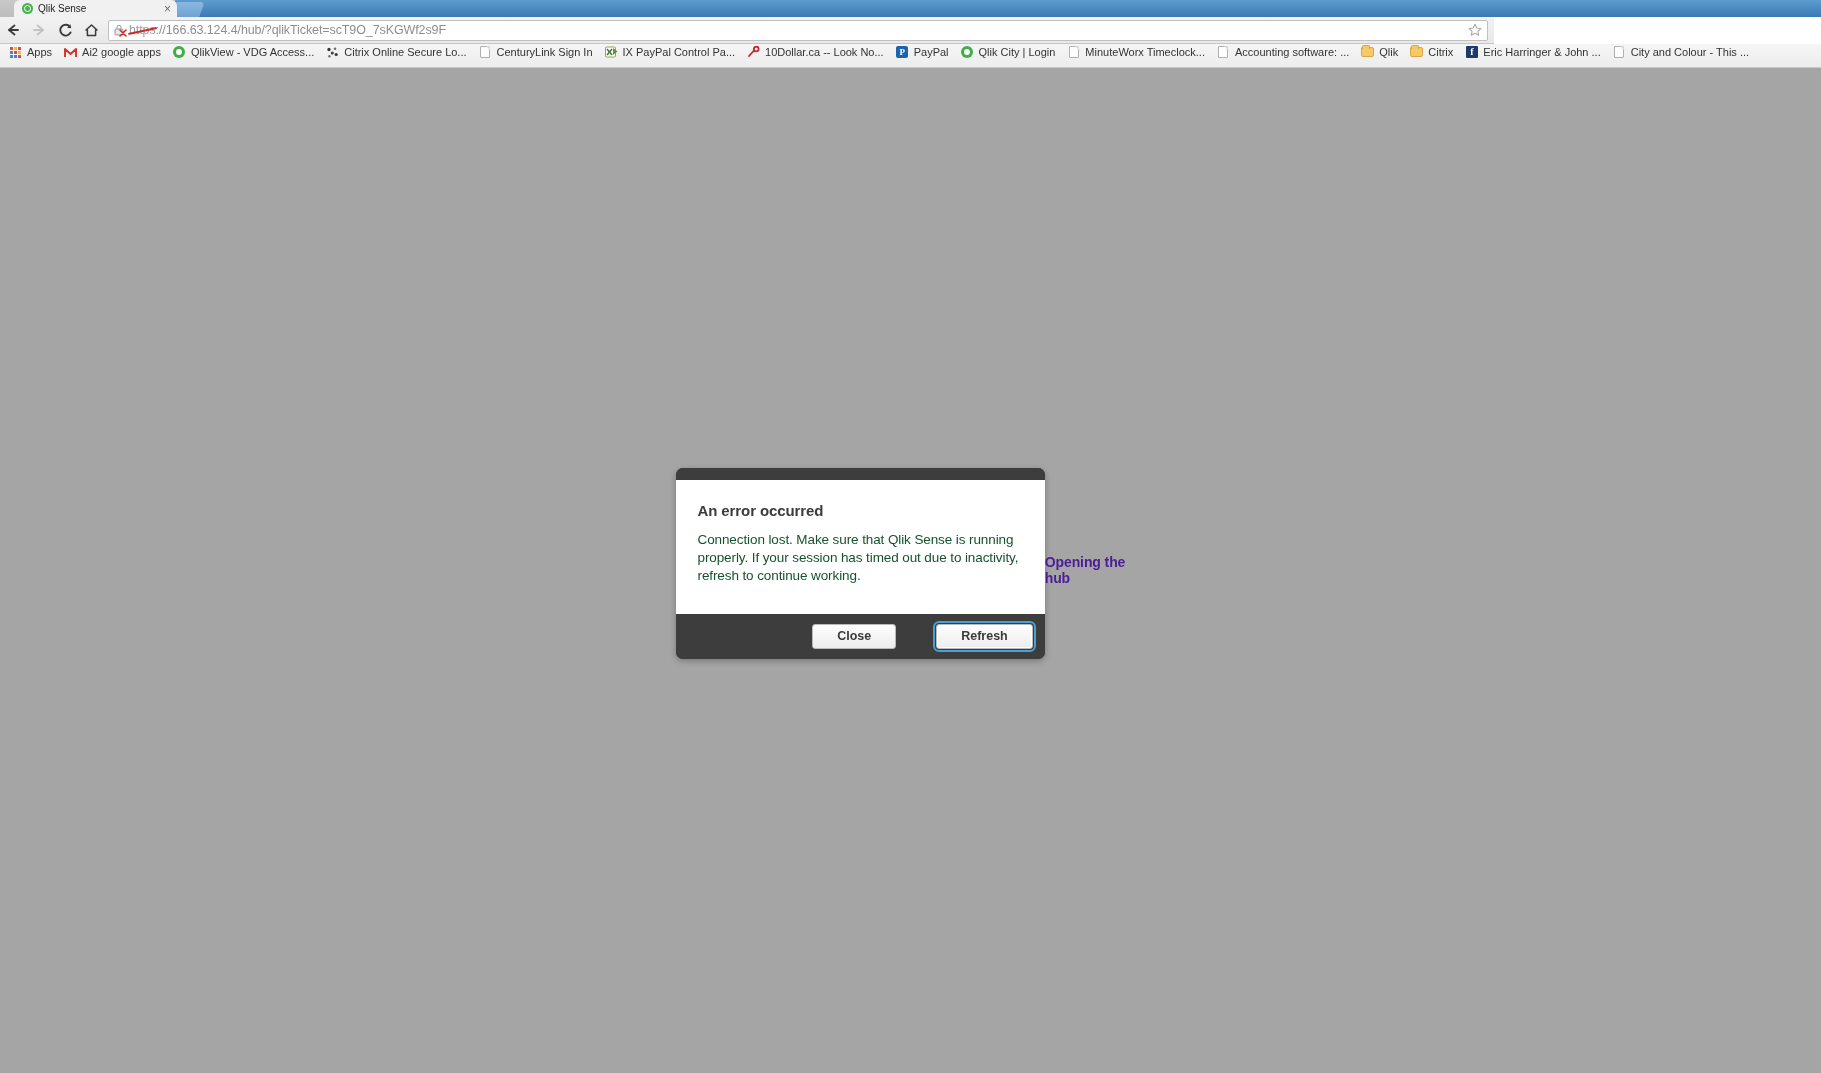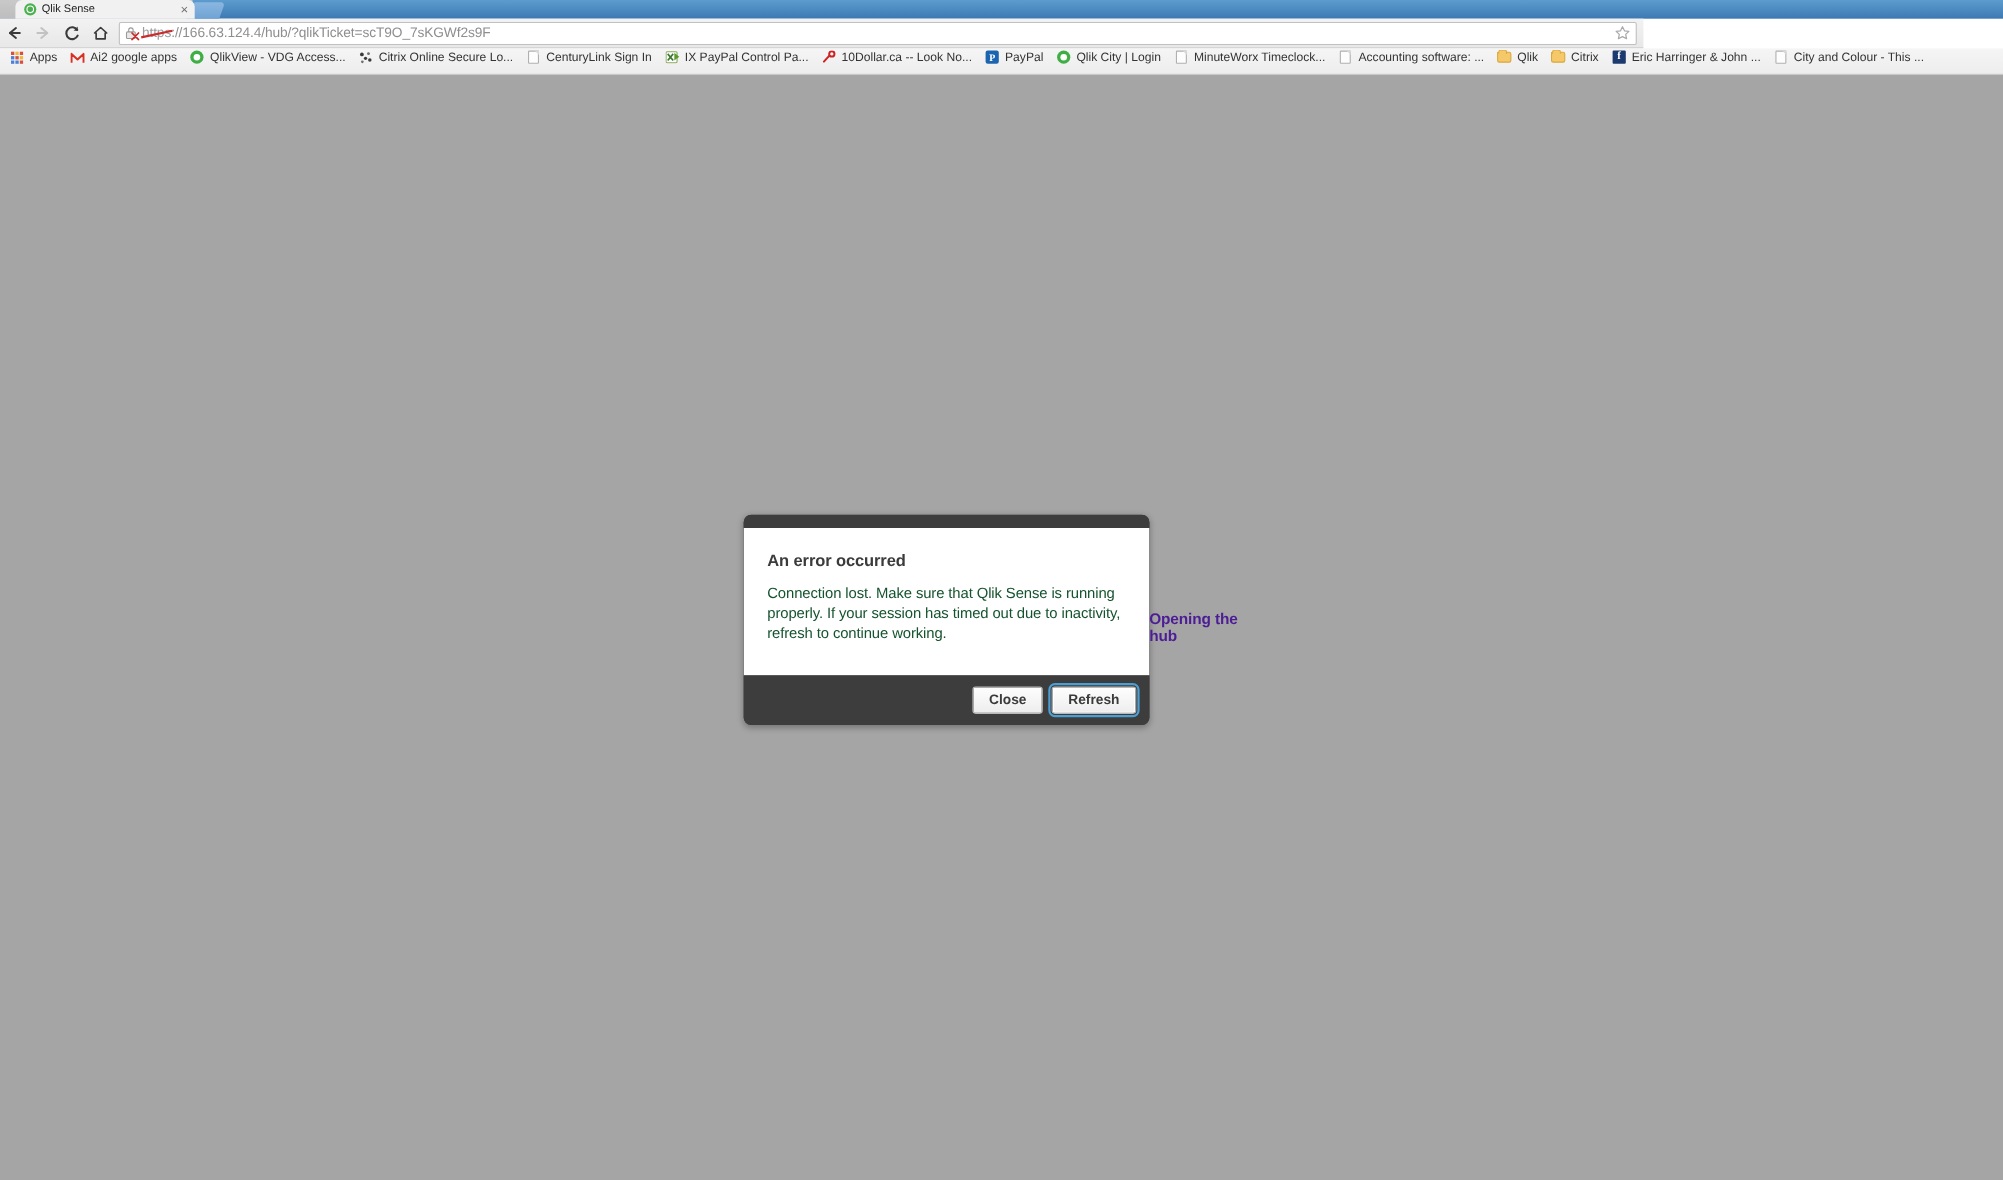--- a/index.html
+++ b/index.html
@@ -213,23 +213,24 @@
     background: #3d3d3d; height: 45px;
     display: flex; align-items: center; justify-content: flex-end;
     padding: 0 12px;
     gap: 8px;
   }
   .btn {
     font-size: 12.5px; font-weight: bold; color: #3b3b3b;
     background: linear-gradient(to bottom, #fefefe 0%, #ededed 100%);
     border: 1px solid #b9b9b9;
     border-radius: 3px;
-    padding: 5px 14px;
+    padding: 5px 24px;
     cursor: pointer; line-height: 1.1;
     font-family: "Liberation Sans", sans-serif;
+    margin-left: 32px;
   }
   .btn-focus {
     outline: 2px solid #4a9fd4;
     outline-offset: 1px;
     box-shadow: 0 0 0 1px #ffffff inset;
   }
   .hub-status {
     margin-top: 12px;
     font-size: 14px; font-weight: bold; color: #4c1d95;
     letter-spacing: -0.1px;

